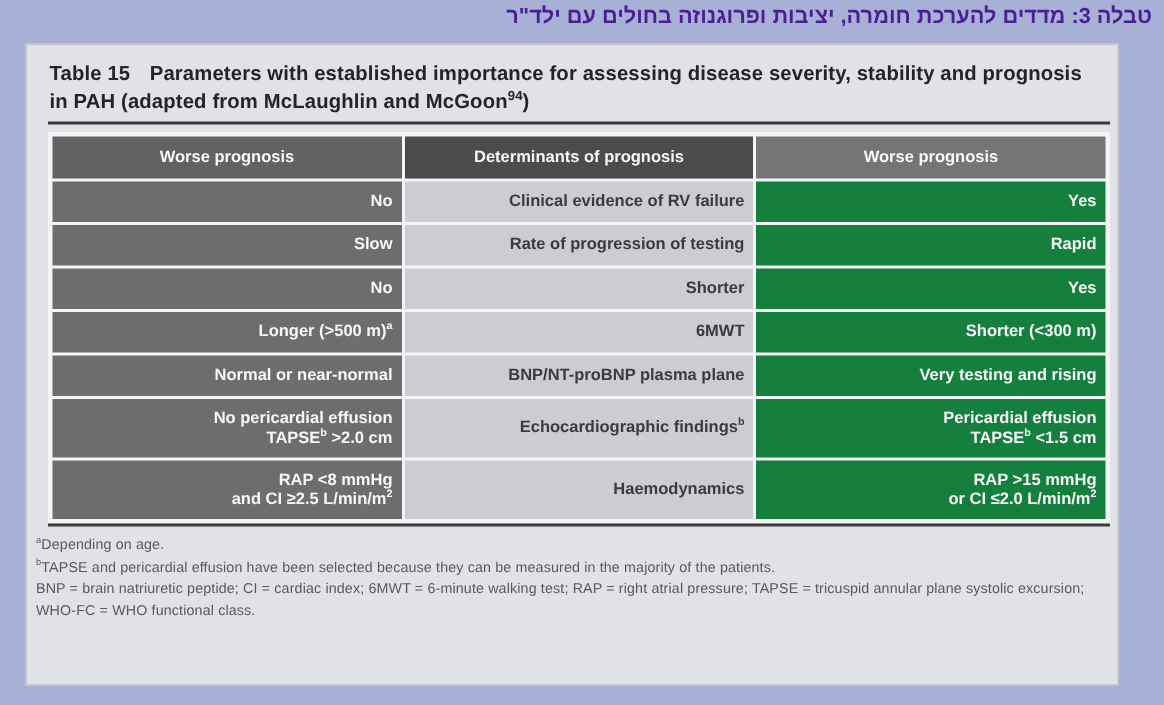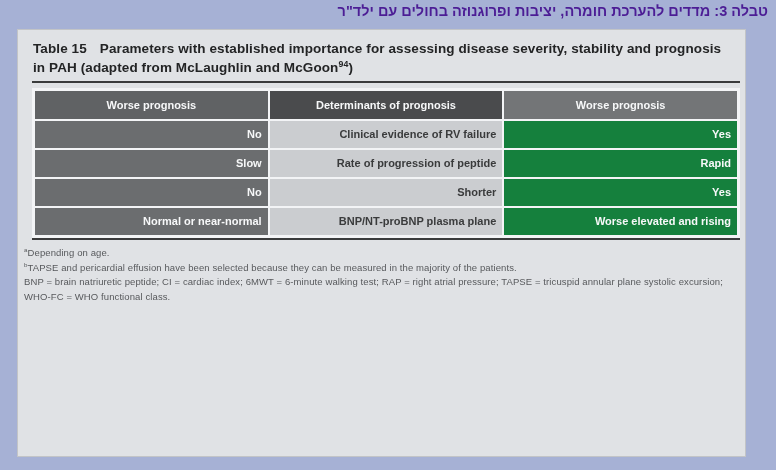--- a/index.html
+++ b/index.html
@@ -72,32 +72,47 @@
         </tr>
       </thead>
       <tbody>
         <tr>
           <td class="dark-left">No</td>
           <td class="light">Clinical evidence of RV failure</td>
           <td class="dark-right">Yes</td>
         </tr>
         <tr>
           <td class="dark-left">Slow</td>
-          <td class="light">Rate of progression of peptide</td>
+          <td class="light">Rate of progression of testing</td>
           <td class="dark-right">Rapid</td>
         </tr>
         <tr>
           <td class="dark-left">No</td>
           <td class="light">Shorter</td>
           <td class="dark-right">Yes</td>
         </tr>
         <tr>
+          <td class="dark-left">Longer (&gt;500 m)<sup>a</sup></td>
+          <td class="light">6MWT</td>
+          <td class="dark-right">Shorter (&lt;300 m)</td>
+        </tr>
+        <tr>
           <td class="dark-left">Normal or near-normal</td>
           <td class="light">BNP/NT-proBNP plasma plane</td>
-          <td class="dark-right">Worse elevated and rising</td>
+          <td class="dark-right">Very testing and rising</td>
+        </tr>
+        <tr class="tall">
+          <td class="dark-left">No pericardial effusion<br>TAPSE<sup>b</sup> &gt;2.0 cm</td>
+          <td class="light">Echocardiographic findings<sup>b</sup></td>
+          <td class="dark-right">Pericardial effusion<br>TAPSE<sup>b</sup> &lt;1.5 cm</td>
+        </tr>
+        <tr class="tall">
+          <td class="dark-left">RAP &lt;8 mmHg<br>and CI ≥2.5 L/min/m<sup>2</sup></td>
+          <td class="light">Haemodynamics</td>
+          <td class="dark-right">RAP &gt;15 mmHg<br>or CI ≤2.0 L/min/m<sup>2</sup></td>
         </tr>
       </tbody>
     </table>
   </div>
 
   <div class="rule bottom-rule"></div>
 
   <div class="footnotes">
     <div class="footnote"><sup>a</sup>Depending on age.</div>
     <div class="footnote"><sup>b</sup>TAPSE and pericardial effusion have been selected because they can be measured in the majority of the patients.</div>

